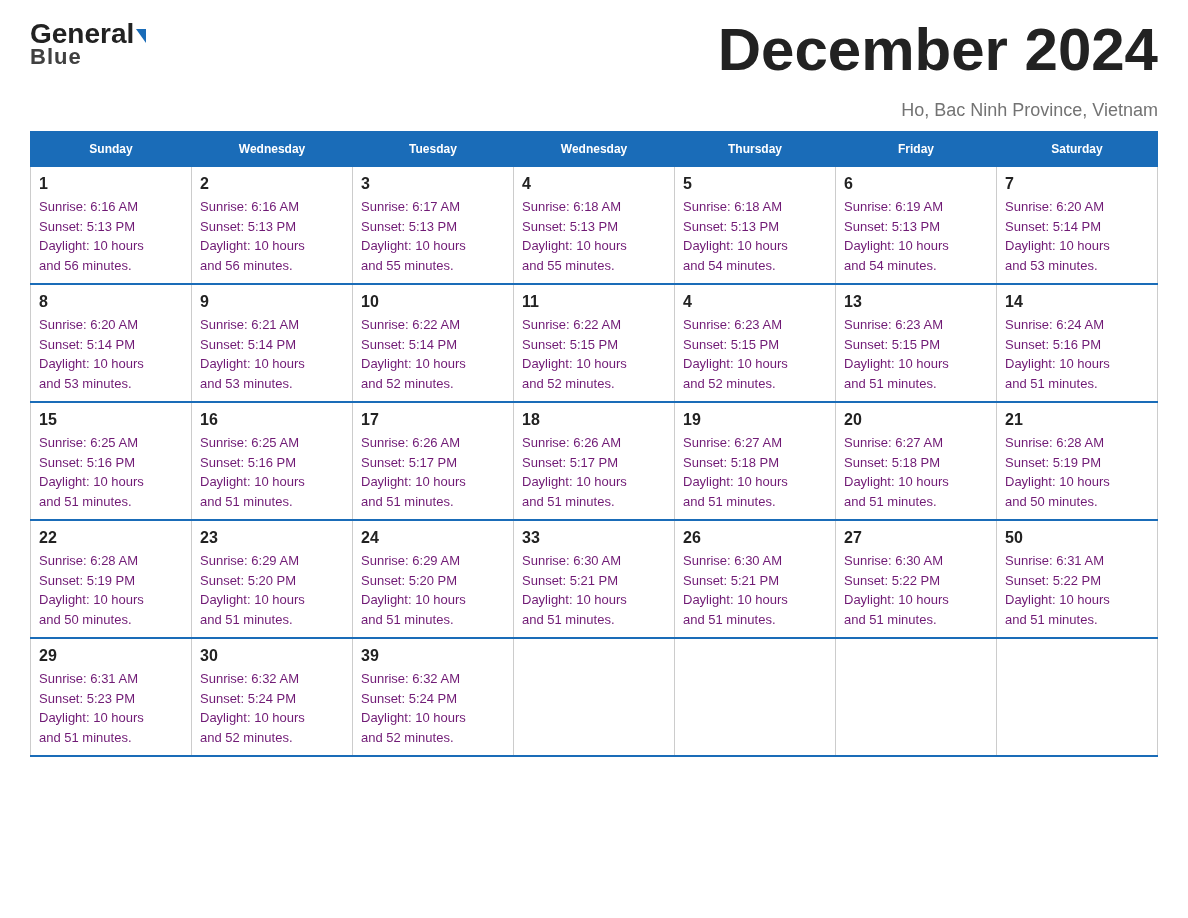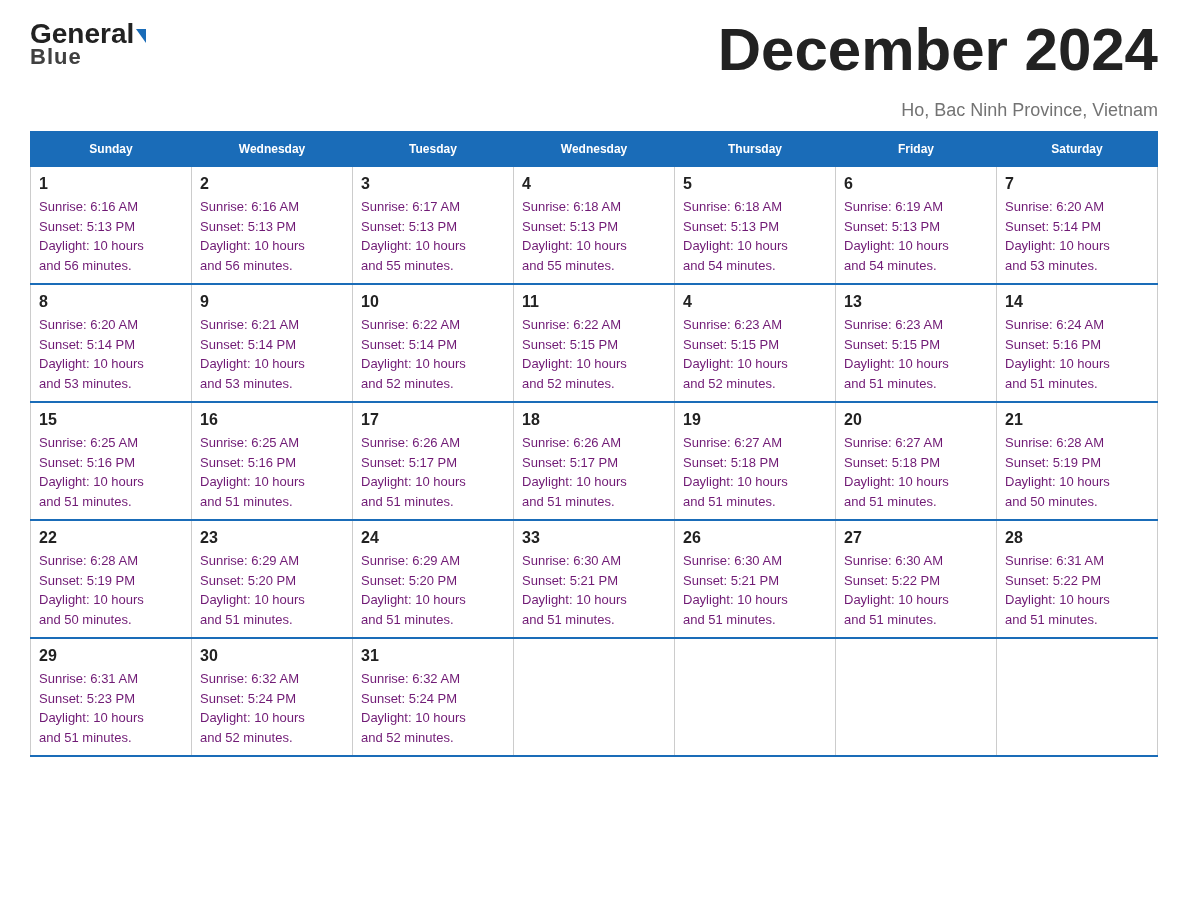--- a/index.html
+++ b/index.html
@@ -325,21 +325,21 @@
 and 51 minutes.</div>
         </td>
         <td>
           <span class="day-num">27</span>
           <div class="day-info" style="white-space: pre-line;">Sunrise: 6:30 AM
 Sunset: 5:22 PM
 Daylight: 10 hours
 and 51 minutes.</div>
         </td>
         <td>
-          <span class="day-num">28</span>
+          <span class="day-num">50</span>
           <div class="day-info" style="white-space: pre-line;">Sunrise: 6:31 AM
 Sunset: 5:22 PM
 Daylight: 10 hours
 and 51 minutes.</div>
         </td>
       </tr>
       <tr>
         <td>
           <span class="day-num">29</span>
           <div class="day-info" style="white-space: pre-line;">Sunrise: 6:31 AM
@@ -348,21 +348,21 @@
 and 51 minutes.</div>
         </td>
         <td>
           <span class="day-num">30</span>
           <div class="day-info" style="white-space: pre-line;">Sunrise: 6:32 AM
 Sunset: 5:24 PM
 Daylight: 10 hours
 and 52 minutes.</div>
         </td>
         <td>
-          <span class="day-num">31</span>
+          <span class="day-num">39</span>
           <div class="day-info" style="white-space: pre-line;">Sunrise: 6:32 AM
 Sunset: 5:24 PM
 Daylight: 10 hours
 and 52 minutes.</div>
         </td>
         <td class="empty"></td>
         <td class="empty"></td>
         <td class="empty"></td>
         <td class="empty"></td>
       </tr>

